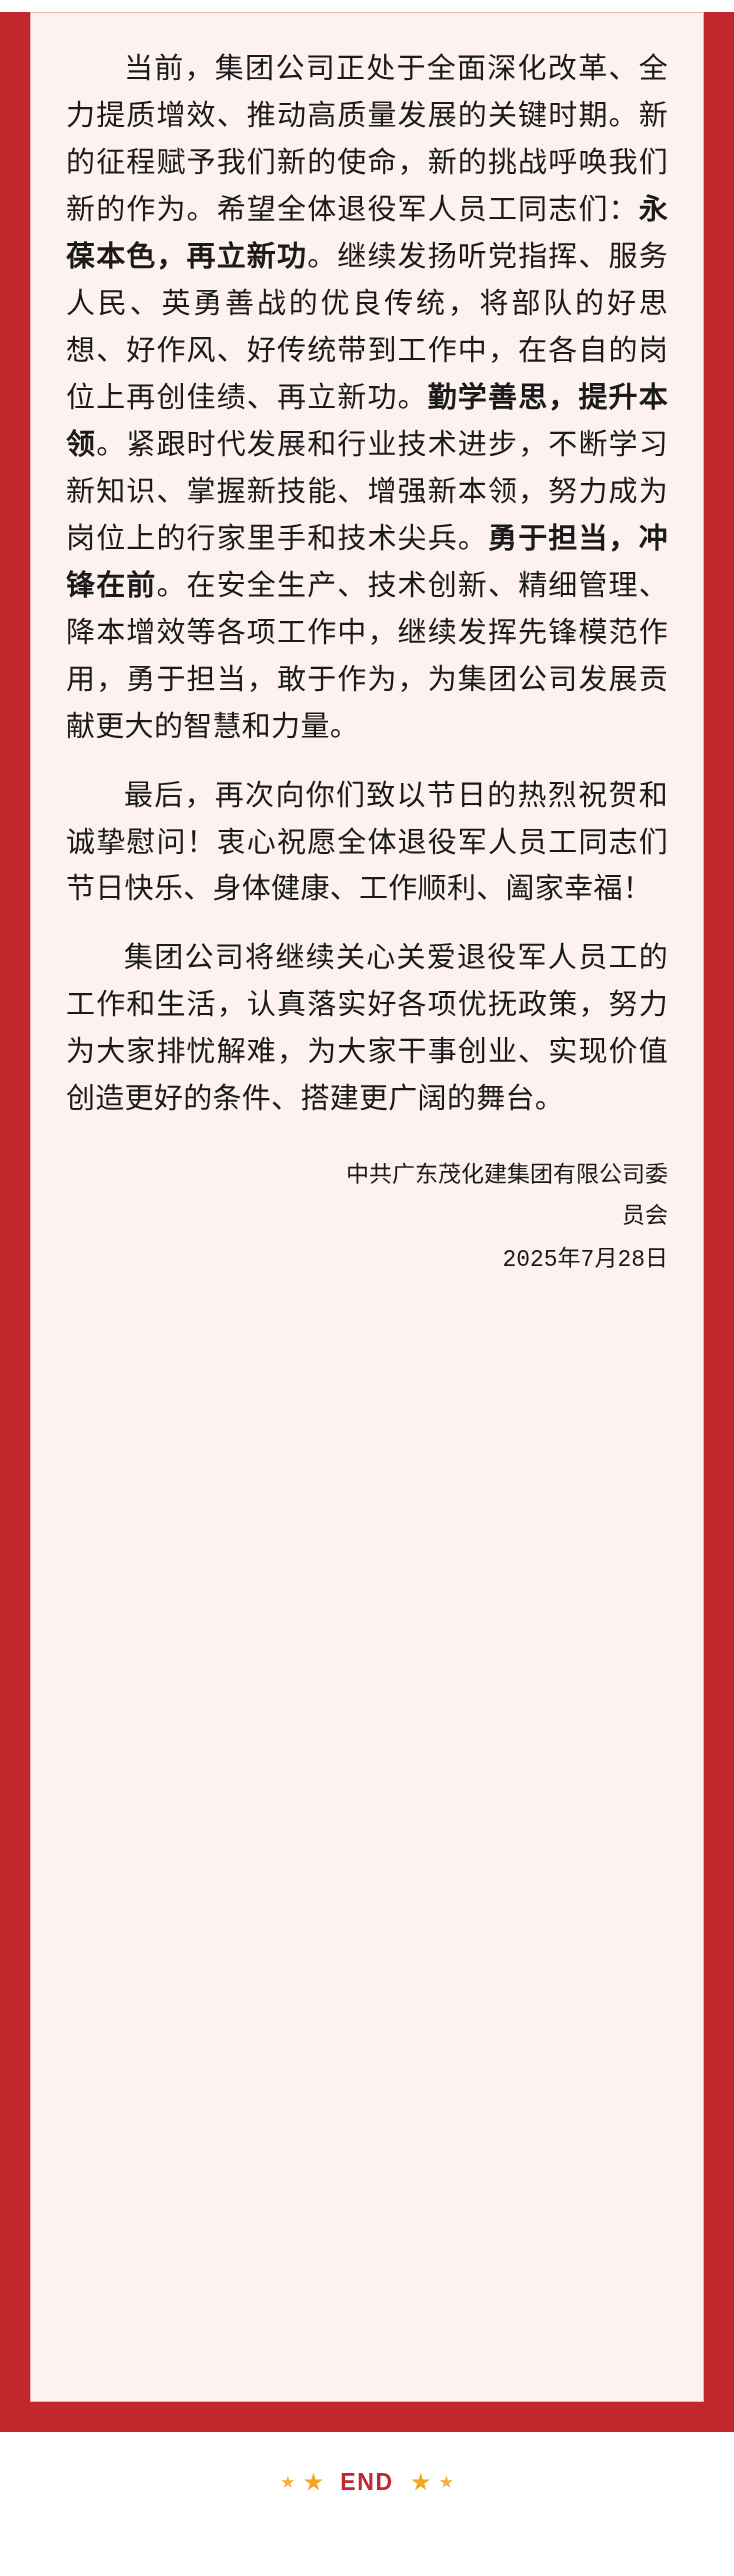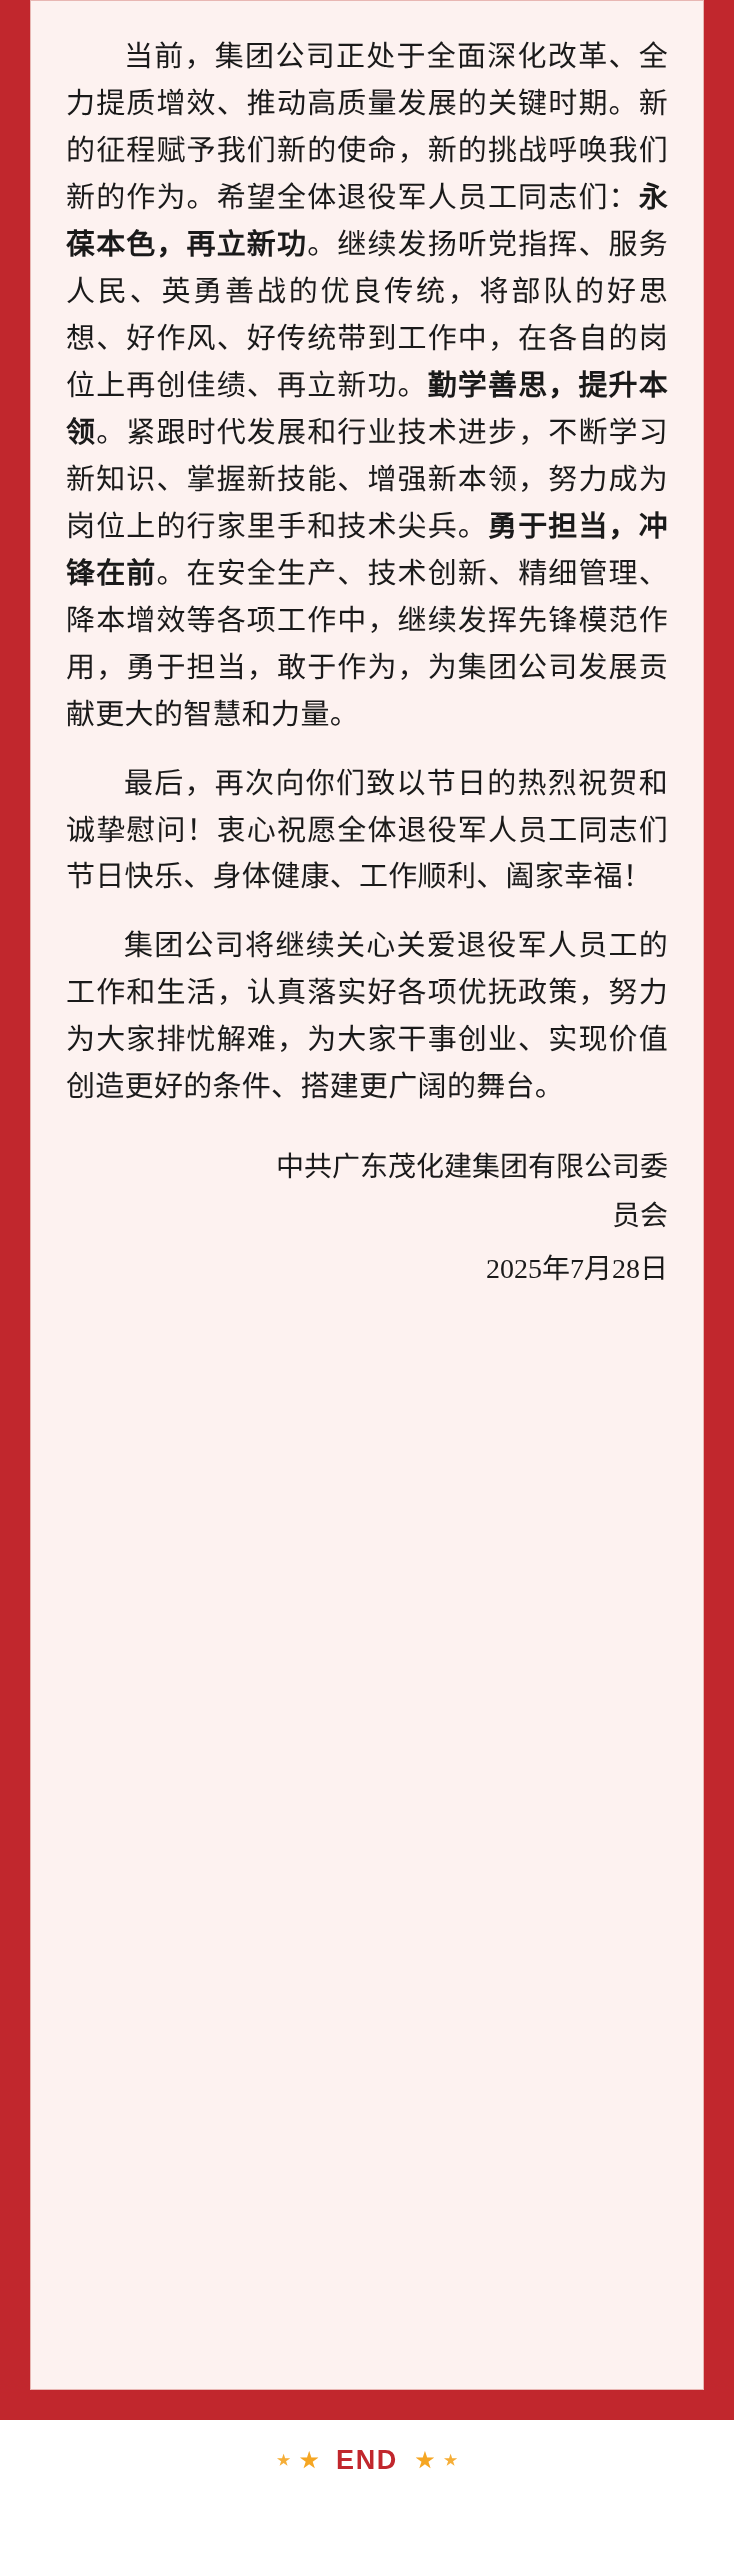--- a/index.html
+++ b/index.html
@@ -16,21 +16,21 @@
 
   
   .page {
     width: 734px;
     box-sizing: border-box;
     background: #ffffff;
   }
 
   .red-frame {
     box-sizing: border-box;
-    margin: 0 auto;
+    margin: 12px auto;
     width: 734px;
     background: #c1272d;
     padding: 0 30px 30px 30px;
   }
 
   .inner-sheet {
     box-sizing: border-box;
     background: #fdf2f0;
     border: 1.7px solid #e8b7b3;
     padding: 32px 35px 40px 35px;
@@ -53,36 +53,36 @@
   }
   .para:last-child { margin-bottom: 0; }
 
   .para b, .bold {
     font-weight: bold;
   }
 
   
   .signature {
     margin-top: 34px;
-    font-size: 28px;
+    font-size: 23px;
     line-height: 1.62;
     color: #1a1a1a;
   }
   .sig-line {
     text-align: right;
     margin: 0 0 3.4px 0;
   }
   .sig-line.org1 {
     text-align: justify;
     text-align-last: right;
   }
   .sig-date {
     text-align: right;
     margin-top: 8px;
-    font-family: Liberation Serif, serif;
+    font-family: Liberation Mono, monospace;
   }
 
   
   .footer-end {
     width: 734px;
     box-sizing: border-box;
     background: #ffffff;
     padding: 25px 0 23px 0;
     display: flex;
     align-items: center;
@@ -90,21 +90,21 @@
     gap: 9.1px;
   }
   .end-star {
     color: #f5a623;
     font-size: 19.4px;
     line-height: 1;
   }
   .end-star.small { font-size: 13.7px; opacity: 0.9; }
   .end-text {
     color: #c1272d;
-    font-size: 27px;
+    font-size: 23px;
     font-weight: bold;
     letter-spacing: 1.7px;
     font-family: "Liberation Sans", sans-serif;
     margin: 0 8px;
   }
 </style>
 </head>
 <body>
 
 <div class="page">

